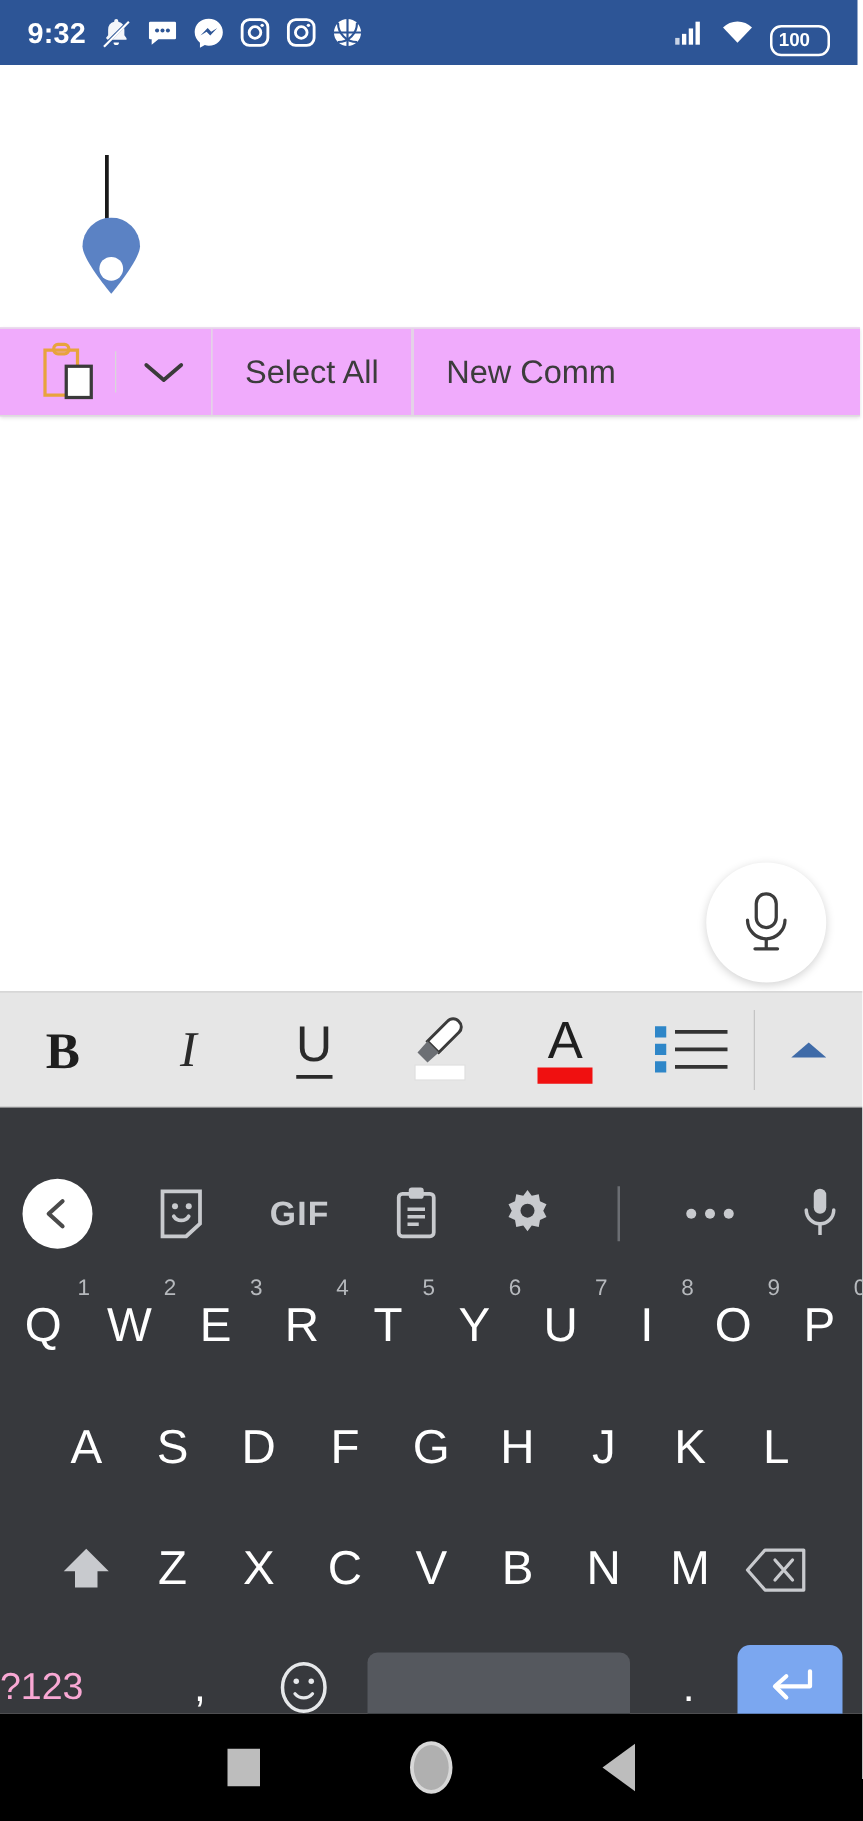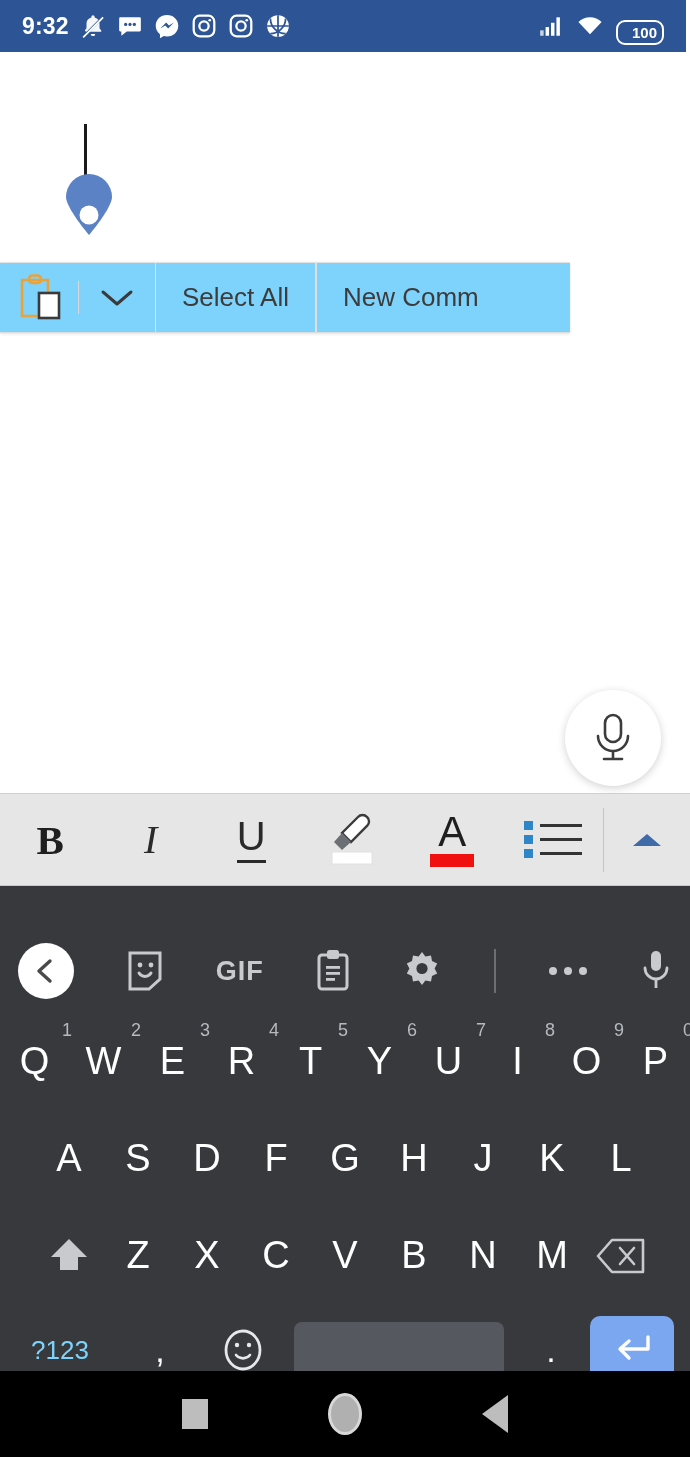--- a/index.html
+++ b/index.html
@@ -16,38 +16,39 @@
     position:absolute; left:0; top:0; width:686px; height:52px;
     background:#2D5596; display:flex; align-items:center;
     padding:0 22px; color:#fff;
   }
   .sb-left { display:flex; align-items:center; gap:11px; flex:1; }
   .sb-right { display:flex; align-items:center; gap:13px; }
   .sb-time { font-size:23px; font-weight:bold; letter-spacing:0.2px; }
   .sb-ico { width:26px; height:26px; display:block; }
   .battery {
     border:2.5px solid #fff; border-radius:9px; height:25px; min-width:48px;
-    display:flex; align-items:center; justify-content:flex-end;
+    display:flex; align-items:center; justify-content:flex-start;
     font-size:15px; font-weight:bold; padding:0 5px;margin-top:13px;
   }
 
   
   .canvas { position:absolute; left:0; top:52px; width:690px; height:741px; background:#fff; }
 
   
   .caret-wrap { position:absolute; left:72px; top:72px; width:60px; height:110px; }
   .caret-line { position:absolute; left:12px; top:0; width:3px; height:53px; background:#1a1a1a; }
   .drop-handle { position:absolute; left:-12px; top:50px; width:58px; height:62px; }
 
   
   .ctxmenu {
-    position:absolute; left:0; top:262px; width:570px; height:71px;
-    background:#7dd3fc; display:flex; align-items:stretch;
+    position:absolute; left:0; top:262px; width:688px; height:71px;
+    background:#f0abfc; display:flex; align-items:stretch;
     border-top:1px solid #e4e4e4; border-bottom:1px solid #dcdcdc;
     box-shadow:0 1px 3px rgba(0,0,0,0.12);
+    padding-left:14px;
   }
   .ctx-paste { width:78px; display:flex; align-items:center; justify-content:center; }
   .ctx-div { width:1px; background:#d8d8d8; margin:18px 0; }
   .ctx-chev { width:76px; display:flex; align-items:center; justify-content:center; }
   .ctx-sep { width:1px; background:#e0e0e0; }
   .ctx-item {
     display:flex; align-items:center; justify-content:center;
     padding:0 26px; font-size:26px; color:#3c3c3c; white-space:nowrap;
   }
 
@@ -94,21 +95,21 @@
   .key .sup {
     position:absolute; top:-20px; right:-3px;
     font-size:18px; color:#b6b9bd; font-weight:400;
   }
   .row1 .key { width:69px; }
   .row2 .key { width:69px; }
   .row3 .key { width:69px; }
   .key-fn { width:69px; display:flex; align-items:center; justify-content:center; }
   .row3 { padding:0 0; }
   .row4 { height:92px; display:flex; align-items:center; }
-  .k-123 { width:120px; text-align:center; color:#7dd3fc; font-size:26px; }
+  .k-123 { width:120px; text-align:left; color:#f9a8d4; font-size:30px; }
   .k-comma { width:80px; text-align:center; color:#fff; font-size:34px; }
   .k-emoji { width:86px; display:flex; align-items:center; justify-content:center; }
   .k-space { flex:1; height:56px; background:#55585E; border-radius:8px; margin:0 8px; }
   .k-period { width:78px; text-align:center; color:#fff; font-size:34px; }
   .k-enter {
     width:84px; height:68px; background:#7BA7F0; border-radius:10px;
     display:flex; align-items:center; justify-content:center; margin-right:16px;
   }
 
   

